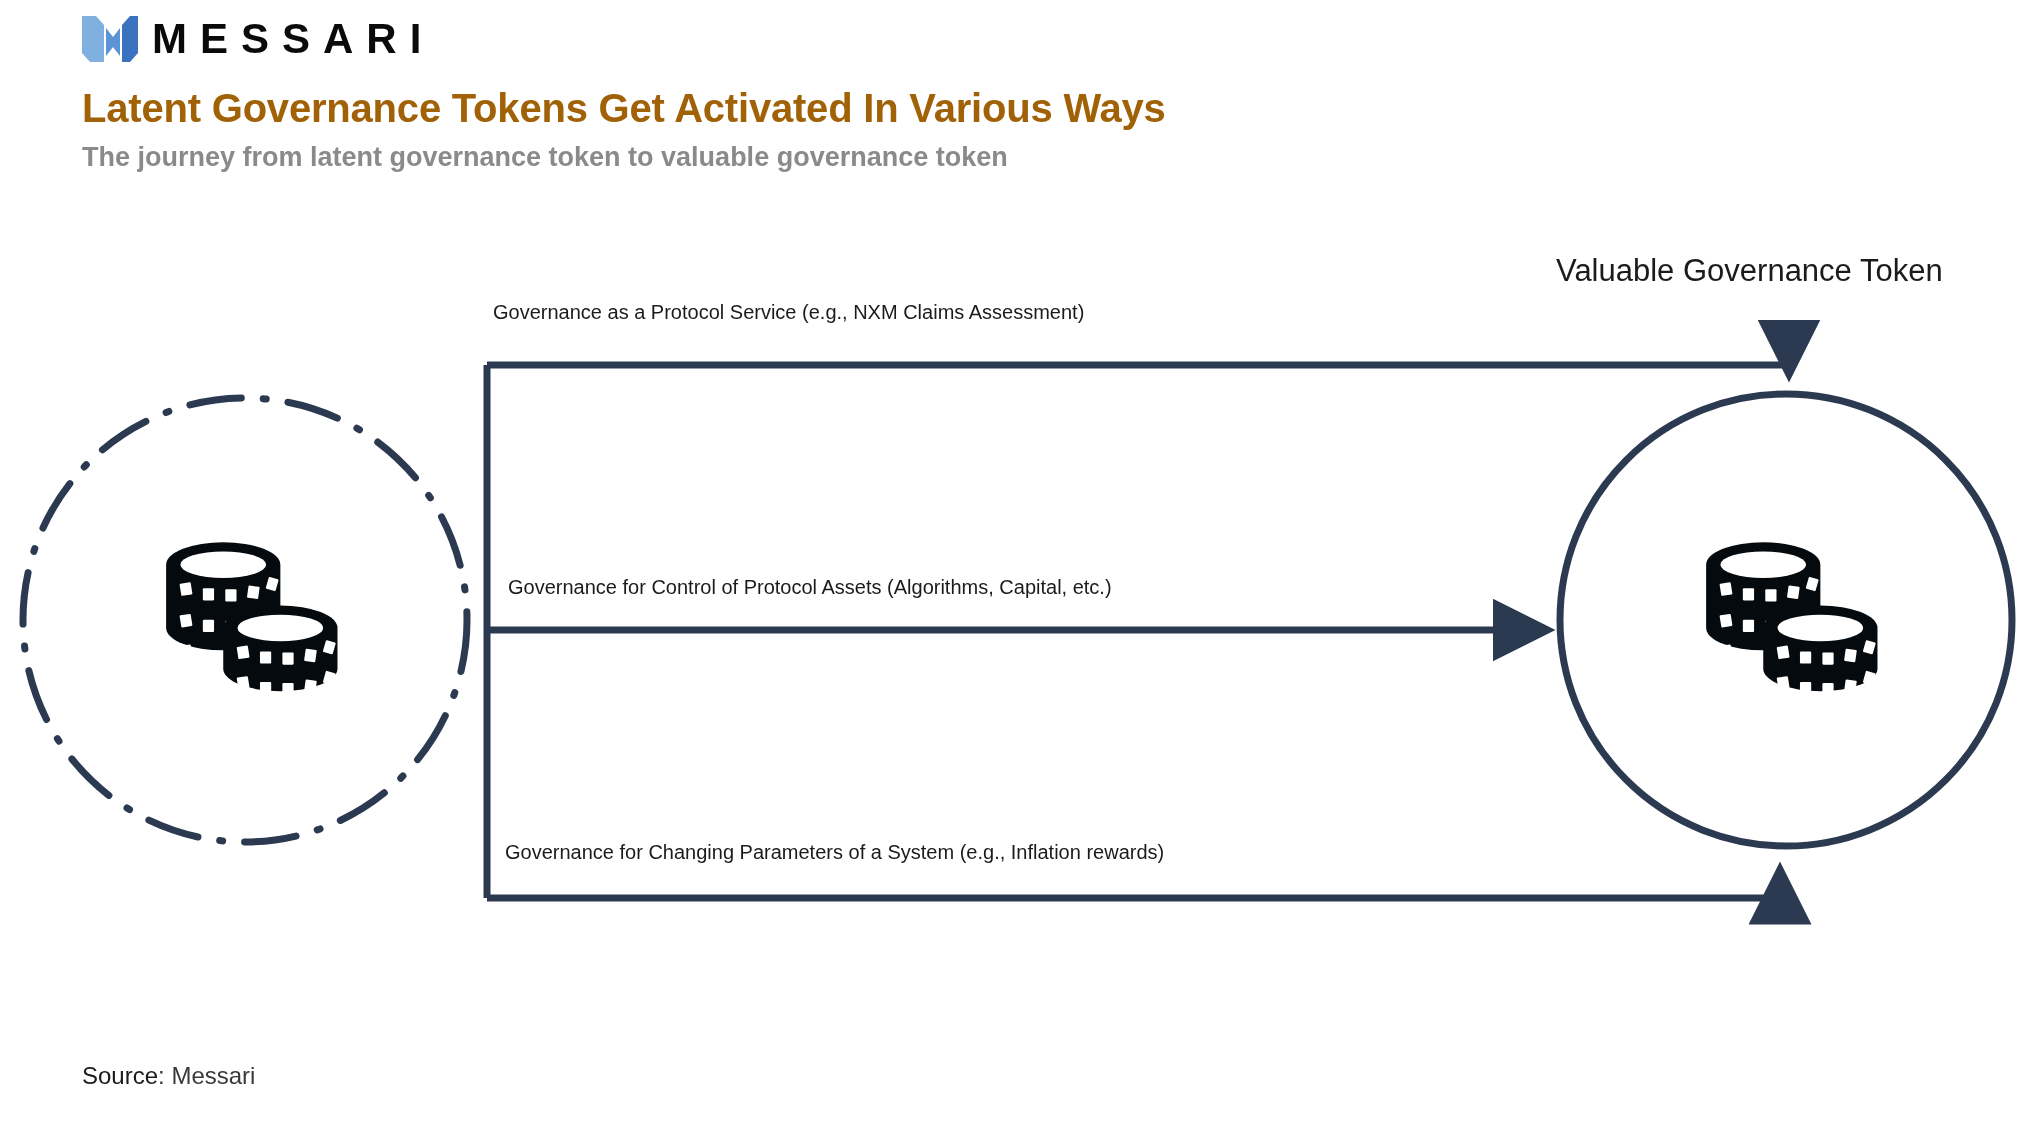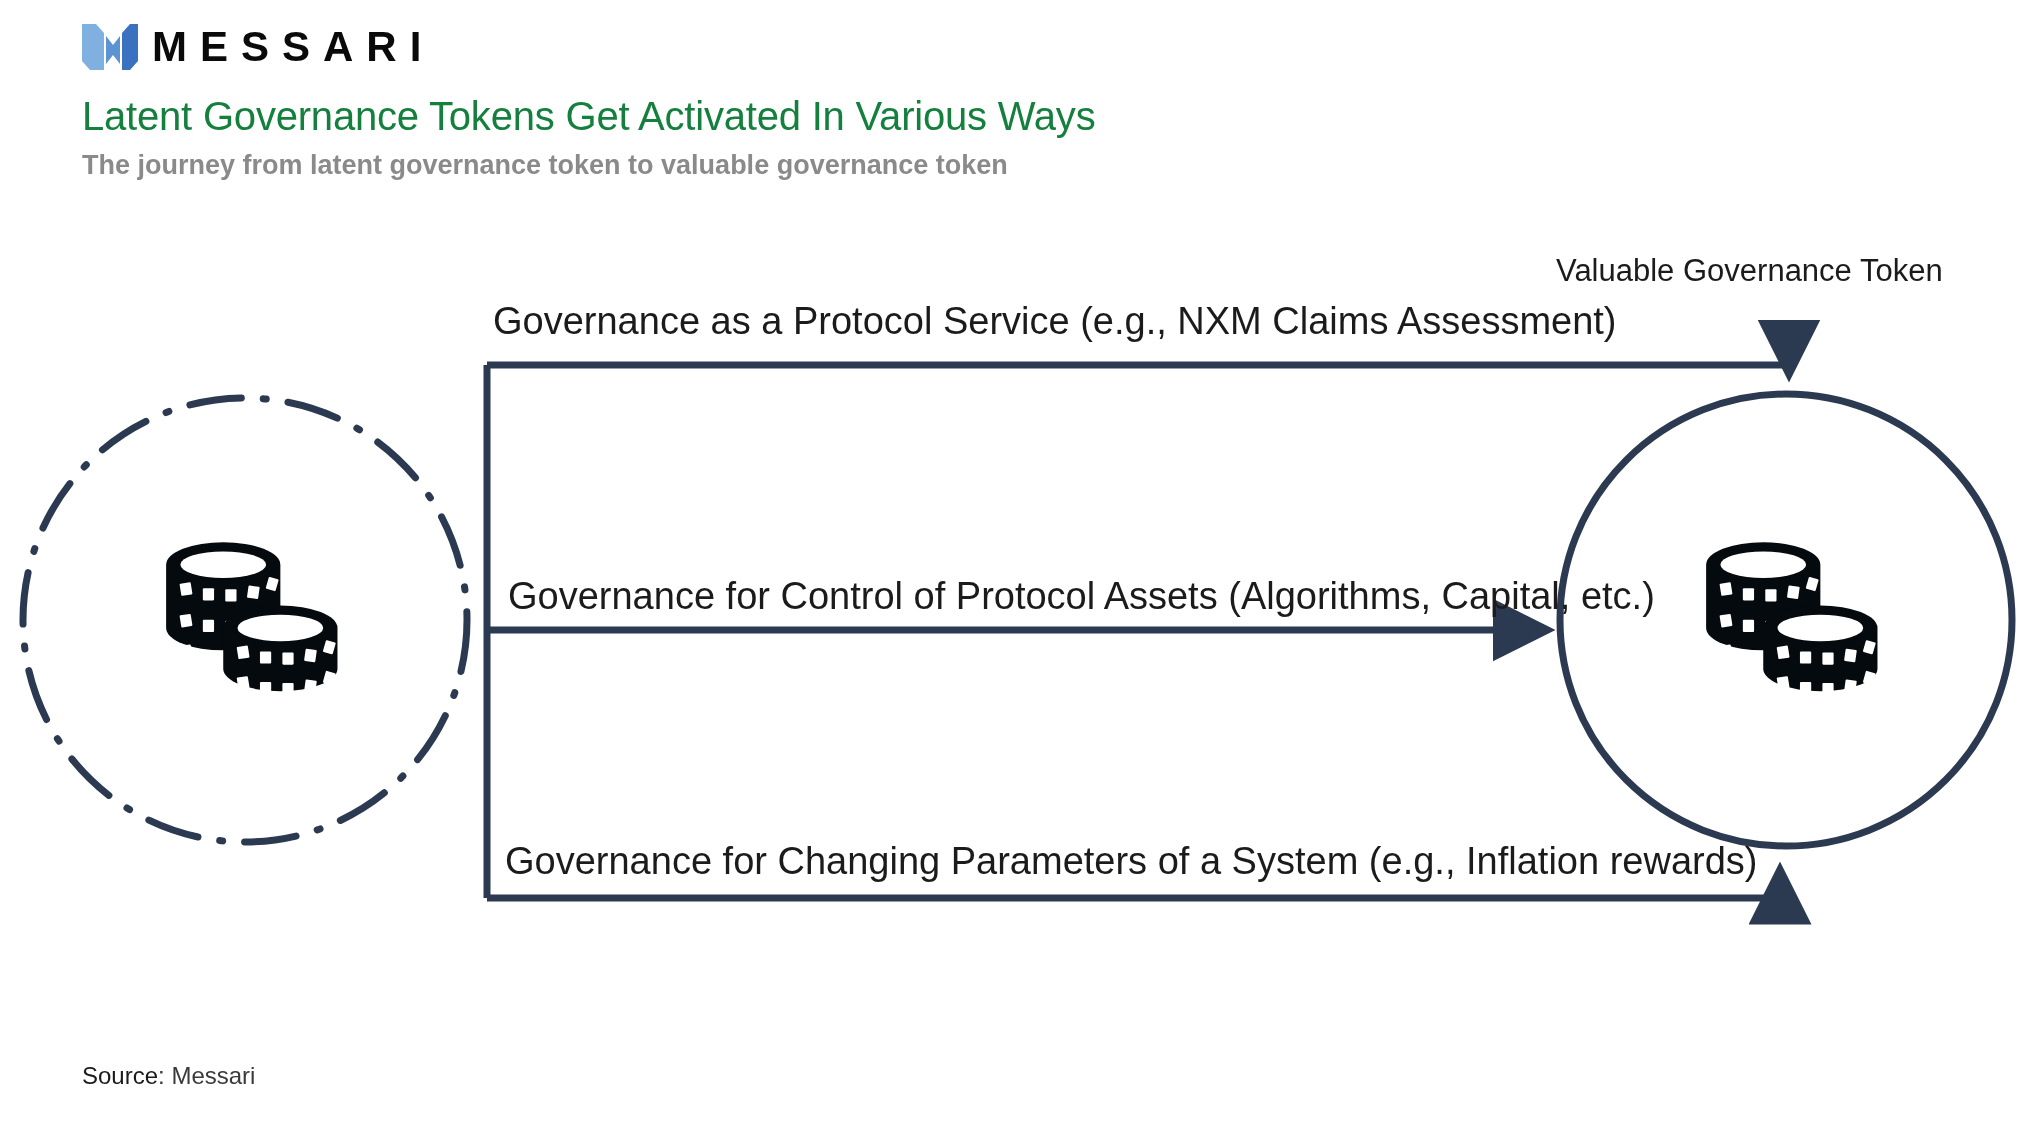--- a/index.html
+++ b/index.html
@@ -15,21 +15,20 @@
     font-family: "Liberation Sans", sans-serif;
     -webkit-font-smoothing: antialiased;
   }
 
   
   .header {
     position: absolute;
     left: 82px;
     top: 8px;
     width: 1880px;
-    margin-top: 8px;
   }
   .logo-row {
     display: flex;
     align-items: center;
     height: 62px;
   }
   .logo-mark {
     width: 56px;
     height: 46px;
     margin-right: 14px;
@@ -41,22 +40,22 @@
     font-size: 42px;
     font-weight: bold;
     letter-spacing: 13px;
     color: #0a0a0a;
     line-height: 1;
     white-space: nowrap;
   }
   .title {
     margin-top: 16px;
     font-size: 40px;
-    font-weight: normal;
-    color: #15803d;
+    font-weight: bold;
+    color: #a16207;
     line-height: 1.1;
     letter-spacing: -0.2px;
     white-space: nowrap;
   }
   .subtitle {
     margin-top: 13px;
     font-size: 27px;
     font-weight: bold;
     color: #8a8a8a;
     line-height: 1.1;
@@ -81,21 +80,21 @@
     font-size: 31px;
     color: #1b1b1b;
     white-space: nowrap;
     line-height: 1;
   }
   #label-latent { left: 50px; top: 255px; }
   #label-valuable { left: 1556px; top: 255px; text-align: center; }
 
   .edge-label {
     position: absolute;
-    font-size: 38px;
+    font-size: 20px;
     color: #1b1b1b;
     white-space: nowrap;
     line-height: 1;
   }
   #edge-label-0 { left: 493px; top: 302px; }
   #edge-label-1 { left: 508px; top: 577px; }
   #edge-label-2 { left: 505px; top: 842px; }
 
   
   .source {

